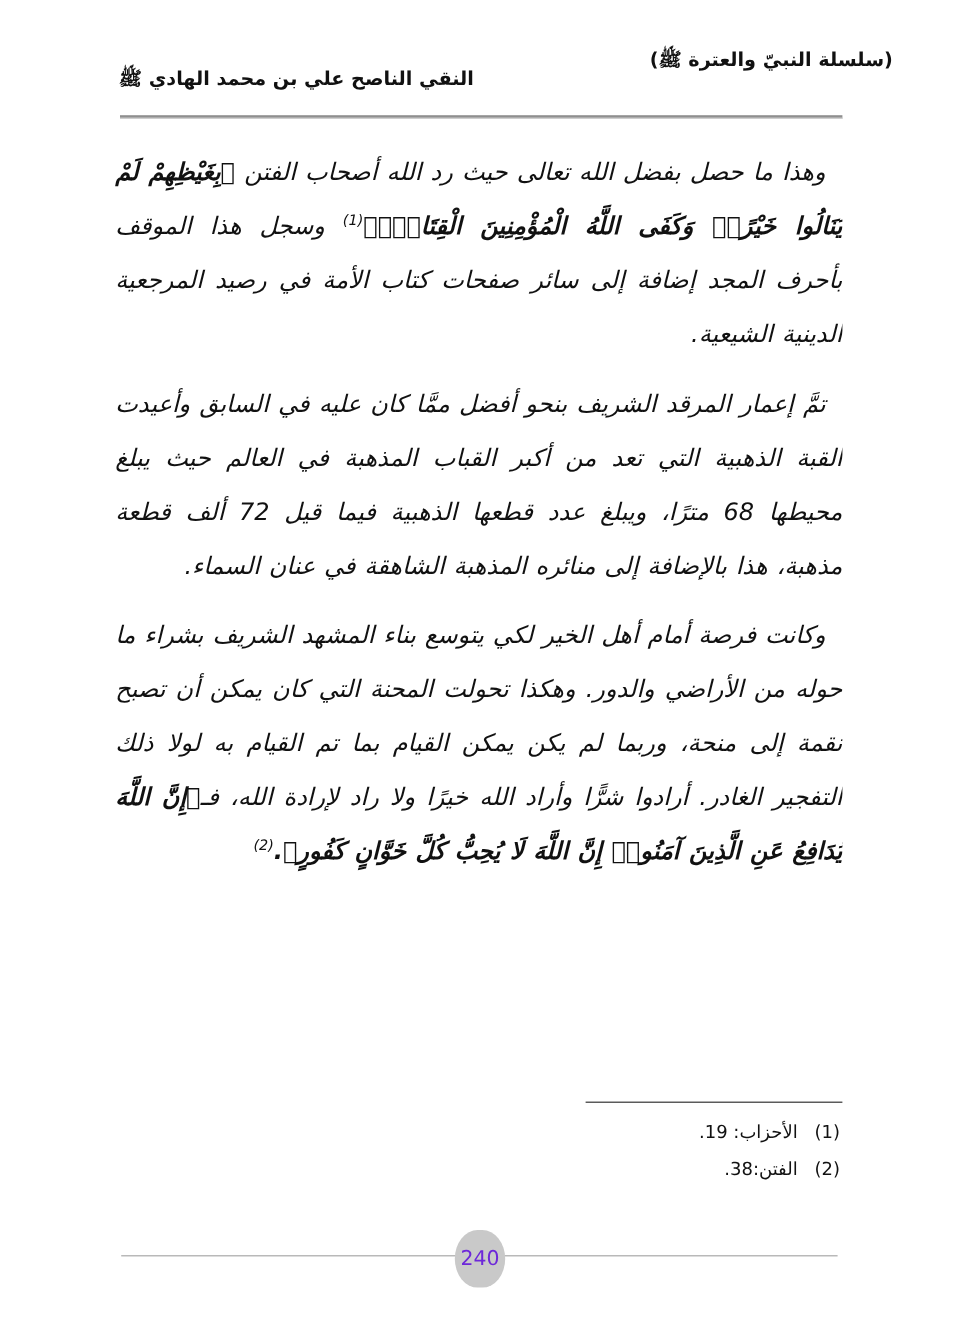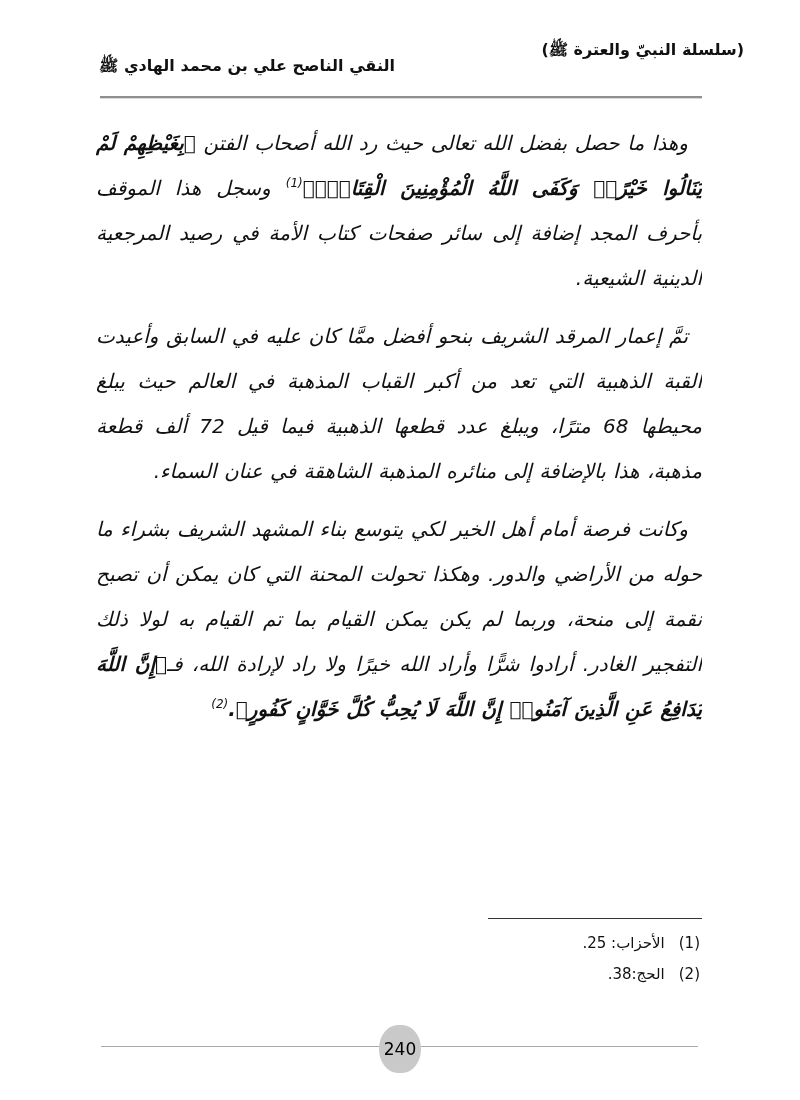--- a/index.html
+++ b/index.html
@@ -57,21 +57,21 @@
   
   .footer-rule{
     position:absolute;top:1046px;left:101px;width:597px;height:1px;
     background:#a9a9a9;
   }
   .page-badge{
     position:absolute;top:1025px;left:379px;width:42px;height:48px;
     background:#c9c9c9;
     border-radius:50% 50% 50% 50% / 55% 55% 55% 55%;
     display:flex;align-items:center;justify-content:center;
-    font-size:17px;color:#000000;
+    font-size:17px;color:#6d28d9;
   }
 </style>
 </head>
 <body>
 
 <div class="page">
 
   <div class="hdr-right">(سلسلة النبيّ والعترة ﷺ)</div>
 
   <div class="hdr-left">النقي الناصح علي بن محمد الهادي ﷺ</div>
@@ -80,22 +80,22 @@
 
   <main class="body-text">
       <p class="para"><span class="seg">وهذا ما حصل بفضل الله تعالى حيث رد الله أصحاب الفتن </span><span class="quran">﴿بِغَيْظِهِمْ لَمْ يَنَالُوا خَيْرًاۚ وَكَفَى اللَّهُ الْمُؤْمِنِينَ الْقِتَالَۚ﴾</span><sup class="fn-ref">(1)</sup><span class="seg"> وسجل هذا الموقف بأحرف المجد إضافة إلى سائر صفحات كتاب الأمة في رصيد المرجعية الدينية الشيعية.</span></p>
       <p class="para"><span class="seg">تمَّ إعمار المرقد الشريف بنحو أفضل ممَّا كان عليه في السابق وأعيدت القبة الذهبية التي تعد من أكبر القباب المذهبة في العالم حيث يبلغ محيطها 68 مترًا، ويبلغ عدد قطعها الذهبية فيما قيل 72 ألف قطعة مذهبة، هذا بالإضافة إلى منائره المذهبة الشاهقة في عنان السماء.</span></p>
       <p class="para"><span class="seg">وكانت فرصة أمام أهل الخير لكي يتوسع بناء المشهد الشريف بشراء ما حوله من الأراضي والدور. وهكذا تحولت المحنة التي كان يمكن أن تصبح نقمة إلى منحة، وربما لم يكن يمكن القيام بما تم القيام به لولا ذلك التفجير الغادر. أرادوا شرًّا وأراد الله خيرًا ولا راد لإرادة الله، فـ</span><span class="quran">﴿إِنَّ اللَّهَ يُدَافِعُ عَنِ الَّذِينَ آمَنُواۗ إِنَّ اللَّهَ لَا يُحِبُّ كُلَّ خَوَّانٍ كَفُورٍ﴾.</span><sup class="fn-ref">(2)</sup></p>
     </main>
 
   <div class="fn-rule"></div>
 
   <div class="footnotes">
-      <div class="fn-row"><span class="fn-num">(1)</span><span class="fn-text">الأحزاب: 25.</span></div>
-      <div class="fn-row"><span class="fn-num">(2)</span><span class="fn-text">الحج:38.</span></div>
+      <div class="fn-row"><span class="fn-num">(1)</span><span class="fn-text">الأحزاب: 19.</span></div>
+      <div class="fn-row"><span class="fn-num">(2)</span><span class="fn-text">الفتن:38.</span></div>
     </div>
 
   <div class="footer-rule"></div>
 
   <div class="page-badge">
     <span>240</span>
   </div>
 
 </div>
 

